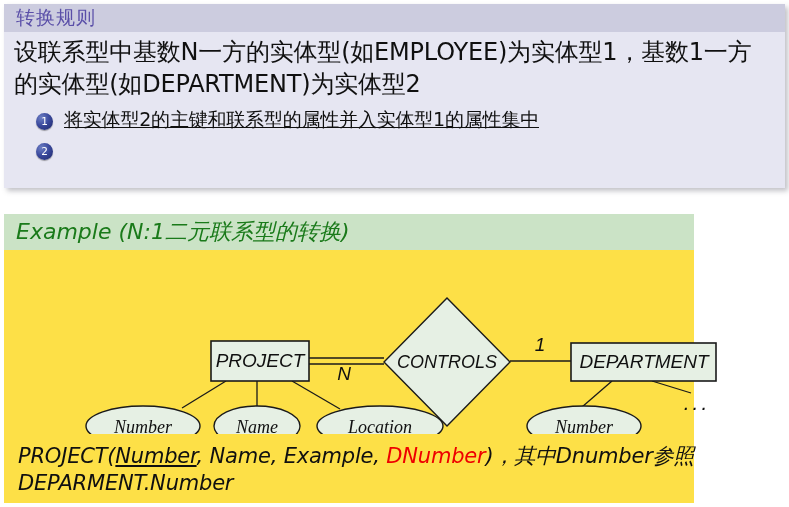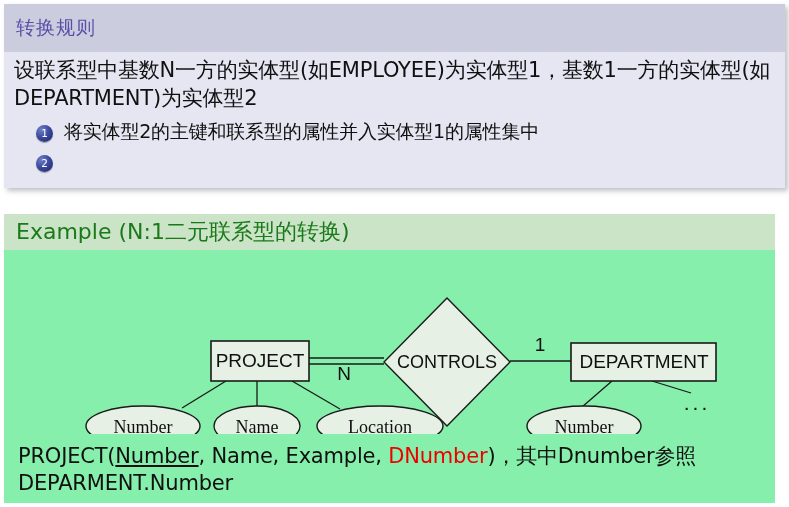--- a/index.html
+++ b/index.html
@@ -20,38 +20,38 @@
     position: absolute;
     left: 4px;
     top: 4px;
     width: 781px;
     height: 184px;
     background: #e6e6f2;
     box-shadow: 3px 3px 5px rgba(120,120,130,0.45);
     box-sizing: border-box;
   }
   #rule-panel-header {
-    height: 48px;
+    height: 28px;
     background: #ccccdf;
     display: flex;
     align-items: center;
     padding-left: 12px;
     box-sizing: border-box;
   }
   #rule-panel-title {
     color: #5a4fa8;
     font-size: 19px;
     font-family: "DejaVu Sans", sans-serif;
     letter-spacing: 1px;
   }
   #rule-panel-body {
     padding: 5px 10px 0 10px;
   }
   #rule-statement {
-    font-size: 21px;
+    font-size: 24px;
     color: #101010;
     line-height: 1.33;
     font-family: "DejaVu Sans", sans-serif;
     letter-spacing: -0.2px;
   }
   #rule-steps {
     margin: 7px 0 0 0;
     padding: 0;
     list-style: none;
   }
@@ -75,31 +75,33 @@
     margin-top: 5px;
     box-shadow: 0 1px 1px rgba(0,0,0,0.35);
   }
   .rule-step-text {
     font-size: 19px;
     color: #101010;
     margin-left: 11px;
     font-family: "DejaVu Sans", sans-serif;
     line-height: 1.25;
     letter-spacing: -0.2px;
+    text-decoration: underline;
   }
 
   
   #example-panel {
     position: absolute;
     left: 4px;
     top: 214px;
-    width: 771px;
+    width: 690px;
     height: 289px;
-    background: #86efac;
-    box-sizing: border-box;
+    background: #fde047;
+    box-sizing: border-box;
+    font-style: italic;
   }
   #example-panel-header {
     height: 36px;
     background: #cbe3c6;
     display: flex;
     align-items: center;
     padding-left: 12px;
     box-sizing: border-box;
   }
   #example-panel-title {

